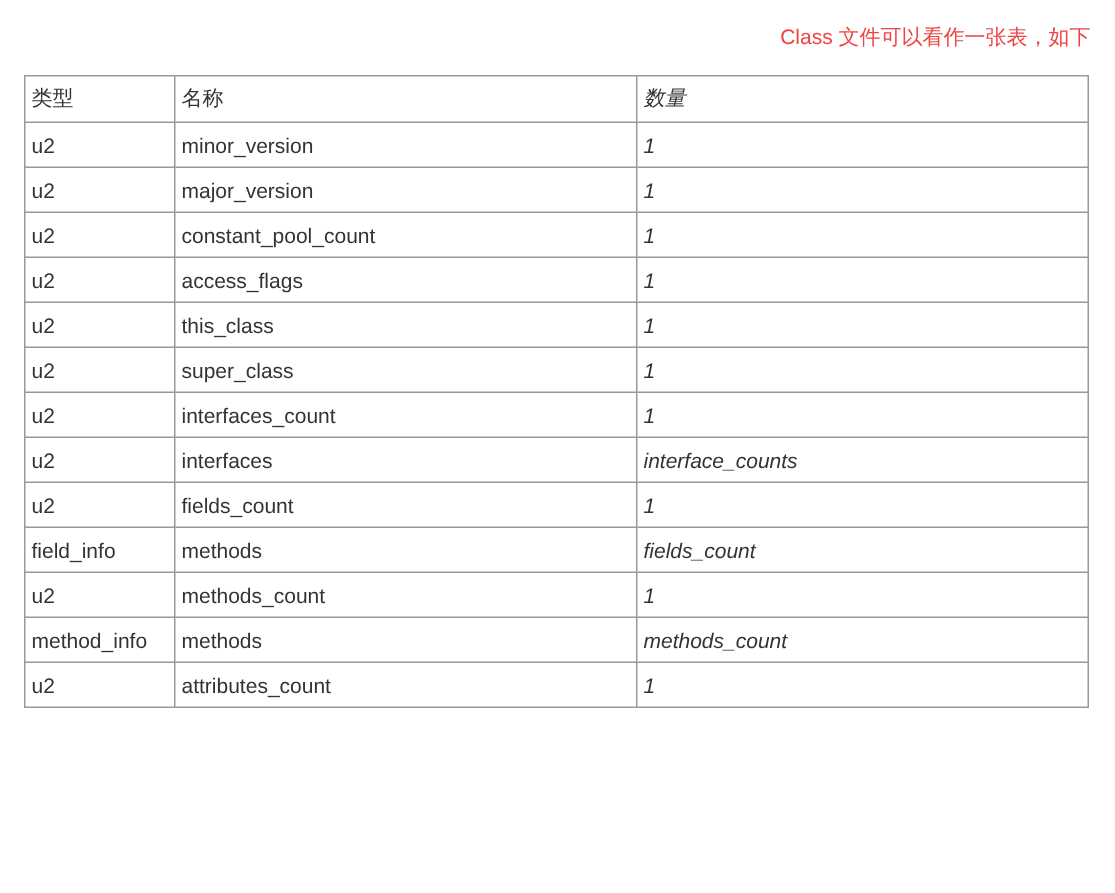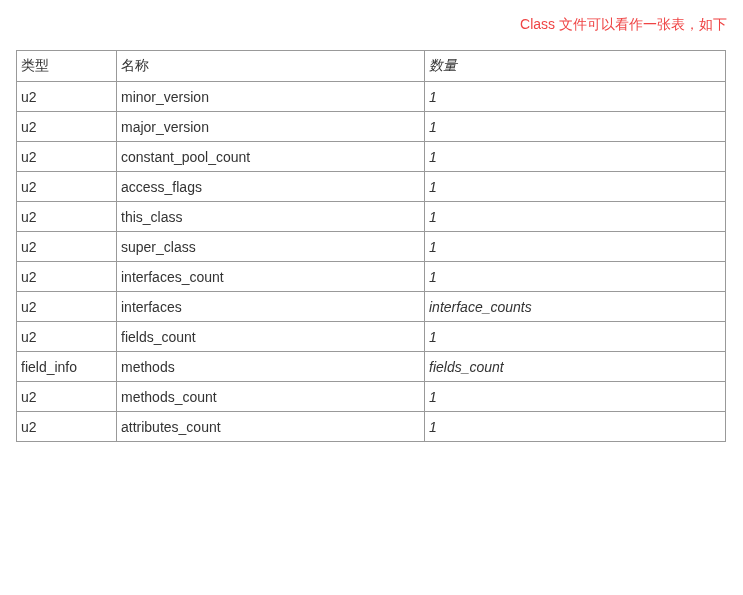--- a/index.html
+++ b/index.html
@@ -107,18 +107,23 @@
       <td class="col-type">field_info</td>
       <td class="col-name">methods</td>
       <td class="col-count">fields_count</td>
     </tr>
     <tr>
       <td class="col-type">u2</td>
       <td class="col-name">methods_count</td>
       <td class="col-count">1</td>
     </tr>
     <tr>
+      <td class="col-type">method_info</td>
+      <td class="col-name">methods</td>
+      <td class="col-count">methods_count</td>
+    </tr>
+    <tr>
       <td class="col-type">u2</td>
       <td class="col-name">attributes_count</td>
       <td class="col-count">1</td>
     </tr>
   </tbody>
 </table>
 
 </body></html>

